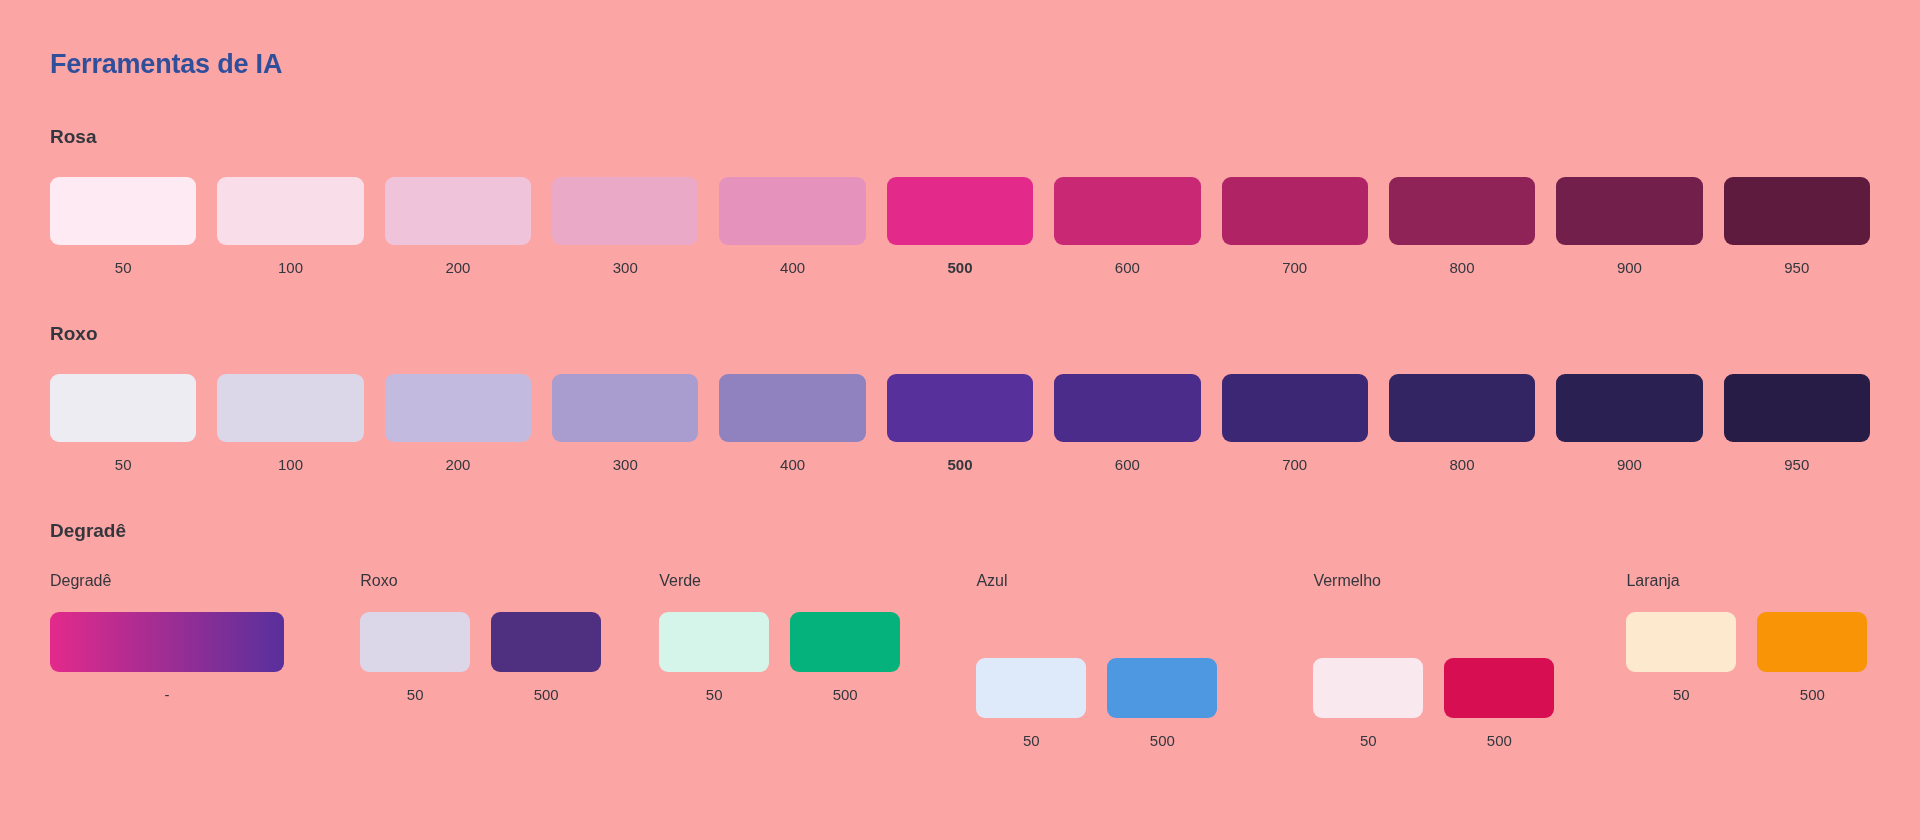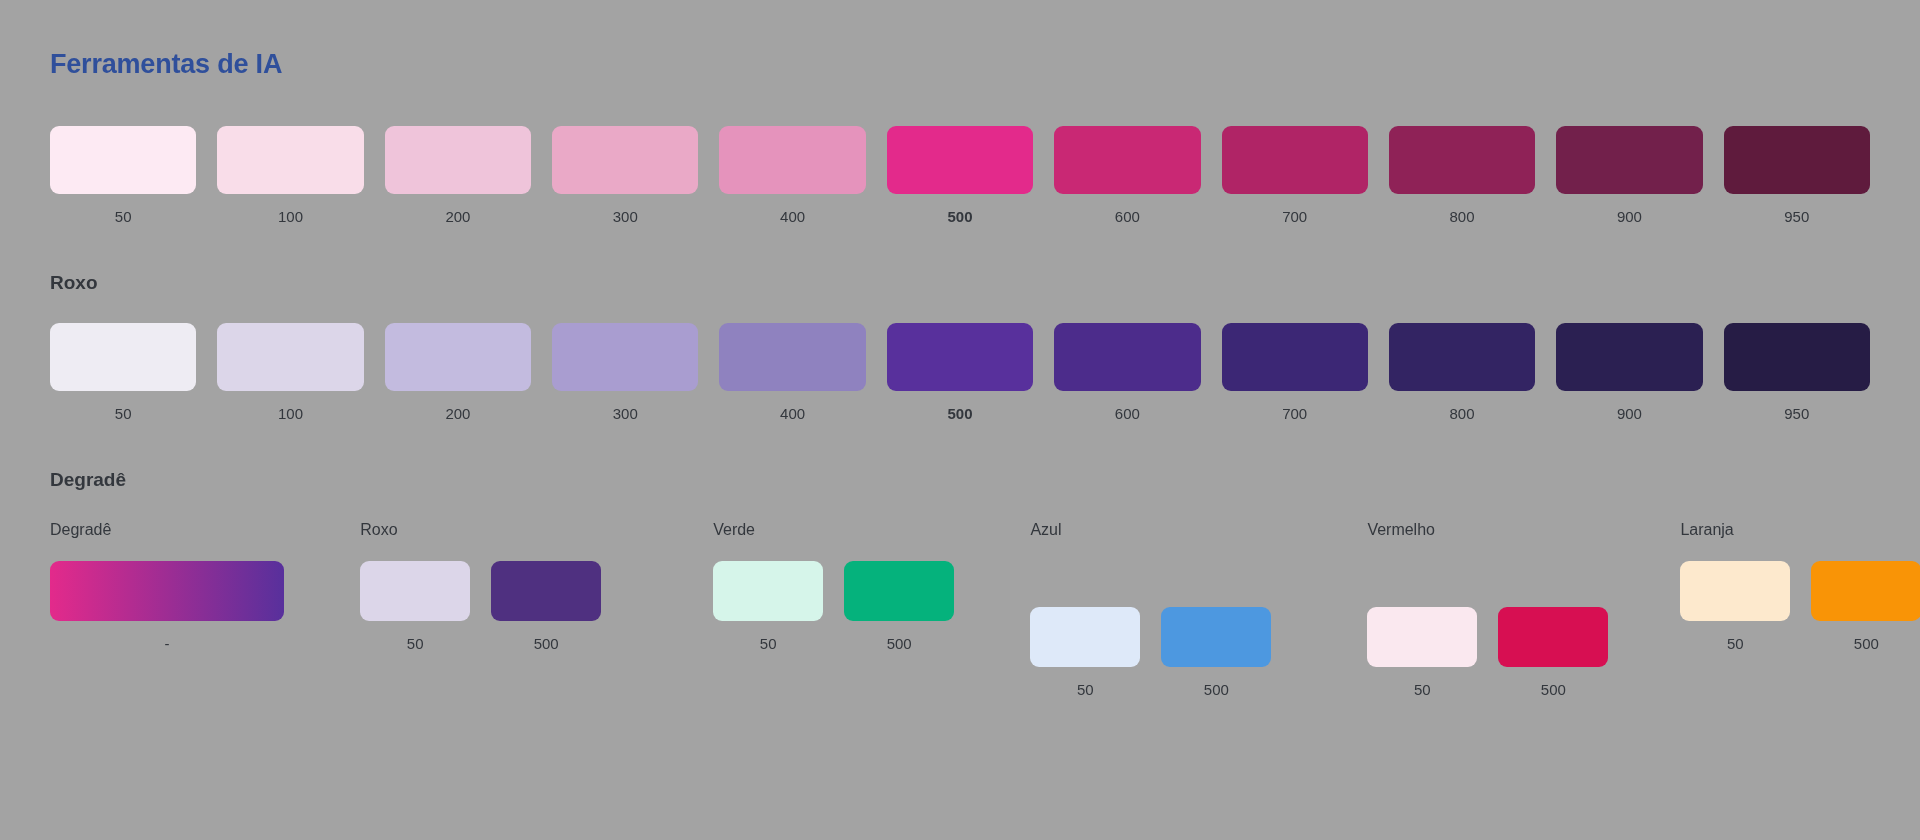--- a/index.html
+++ b/index.html
@@ -10,21 +10,21 @@
     height: 840px;
     background: #ffffff;
     font-family: "Liberation Sans", sans-serif;
     -webkit-font-smoothing: antialiased;
   }
 
   .page {
     width: 1920px;
     height: 840px;
     padding: 48px 50px 0 50px;
-    background: #a3a3a3;
+    background: #fca5a5;
     overflow: hidden;
   }
 
   .page-title {
     font-size: 27px;
     font-weight: bold;
     color: #2f4f9b;
     letter-spacing: -0.2px;
     margin: 0 0 0 0;
     line-height: 1.2;
@@ -113,20 +113,21 @@
   }
 </style>
 </head>
 <body>
 
 <div class="page">
 
   <h1 class="page-title">Ferramentas de IA</h1>
 
   <div class="section">
+    <h2 class="section-title">Rosa</h2>
     <div class="scale-row">
         <div class="scale-item">
           <div class="swatch" style="background: rgb(253, 234, 243);"></div>
           <div class="swatch-label">50</div>
         </div>
         <div class="scale-item">
           <div class="swatch" style="background: rgb(249, 221, 233);"></div>
           <div class="swatch-label">100</div>
         </div>
         <div class="scale-item">
@@ -236,21 +237,21 @@
             <div class="grad-item">
               <div class="grad-swatch" style="width: 110px; background: rgb(220, 214, 233);"></div>
               <div class="grad-caption">50</div>
             </div>
             <div class="grad-item">
               <div class="grad-swatch" style="width: 110px; background: rgb(79, 48, 128);"></div>
               <div class="grad-caption">500</div>
             </div>
           </div>
         </div>
-        <div class="grad-group" style="margin-left: 112px;">
+        <div class="grad-group" style="margin-left: 58px;">
           <div class="grad-group-label">Verde</div>
           <div class="grad-items">
             <div class="grad-item">
               <div class="grad-swatch" style="width: 110px; background: rgb(214, 245, 234);"></div>
               <div class="grad-caption">50</div>
             </div>
             <div class="grad-item">
               <div class="grad-swatch" style="width: 110px; background: rgb(5, 178, 124);"></div>
               <div class="grad-caption">500</div>
             </div>

